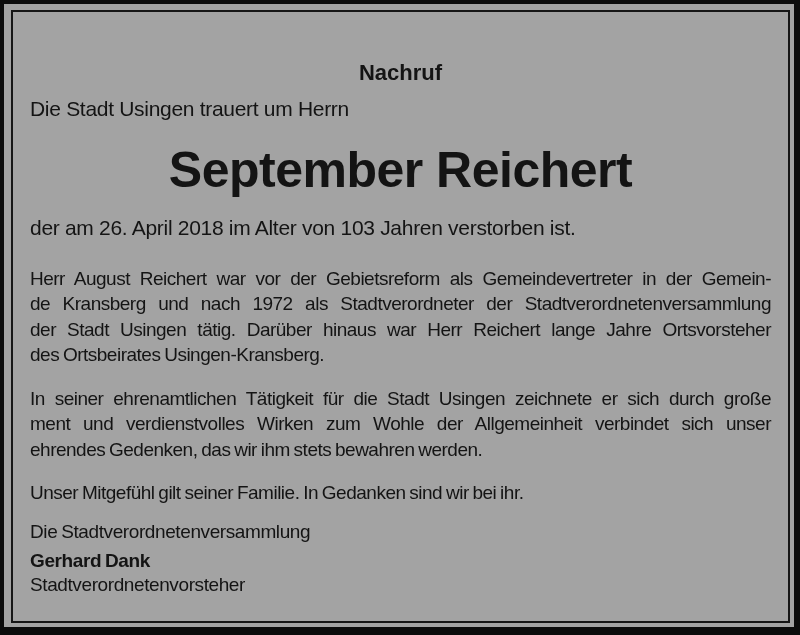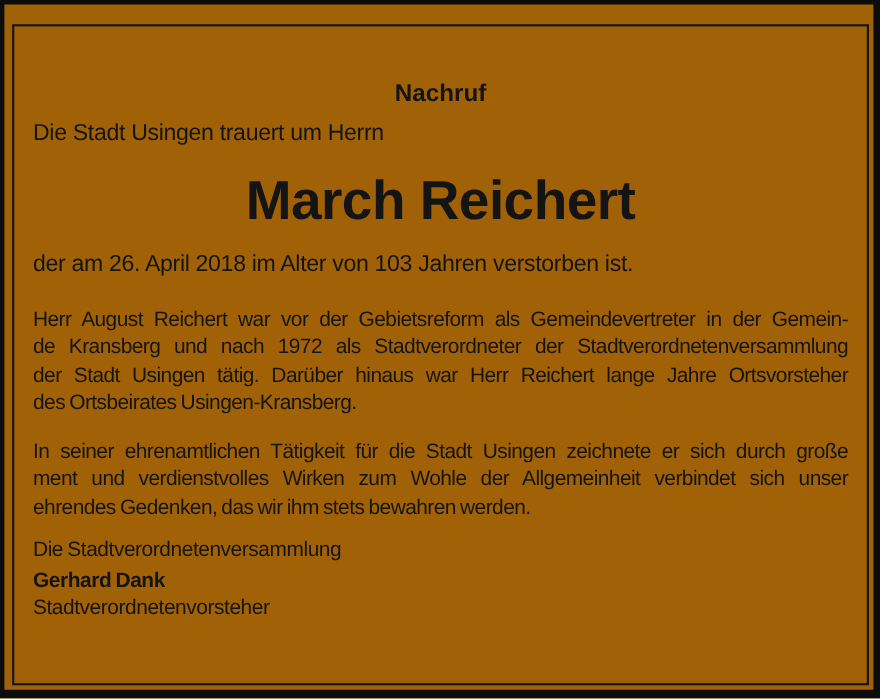--- a/index.html
+++ b/index.html
@@ -20,22 +20,22 @@
     background: #ffffff;
     box-sizing: border-box;
   }
   .frame-outer {
     position: absolute;
     inset: 0;
     box-sizing: border-box;
     border-style: solid;
     border-color: #0c0c0c;
     border-width: 4px 6px 8px 4px;
-    padding: 18px 4px 4px 7px;
-    background: #a16207;
+    padding: 6px 4px 4px 7px;
+    background: #a3a3a3;
   }
   .frame-inner {
     box-sizing: border-box;
     height: 100%;
     border: 2px solid #161616;
     padding: 24px 17px 0 17px;
     overflow: hidden;
   }
   .kicker {
     margin: 24px 0 0 0;
@@ -111,39 +111,40 @@
 <body>
 
 <div class="page">
   <div class="frame-outer">
     <div class="frame-inner">
 
       <div class="kicker">Nachruf</div>
 
       <div class="intro">Die Stadt Usingen trauert um Herrn</div>
 
-      <h1 class="name">March Reichert</h1>
+      <h1 class="name">September Reichert</h1>
 
       <div class="subline">der am 26. April 2018 im Alter von 103 Jahren verstorben ist.</div>
 
       <div class="body-text">
 
         <p class="para first">
           <span class="jline">Herr August Reichert war vor der Gebietsreform als Gemeindevertreter in der Gemein-</span>
           <span class="jline">de Kransberg und nach 1972 als Stadtverordneter der Stadtverordnetenversammlung</span>
           <span class="jline">der Stadt Usingen tätig. Darüber hinaus war Herr Reichert lange Jahre Ortsvorsteher</span>
           <span class="jline last">des Ortsbeirates Usingen-Kransberg.</span>
         </p>
 
         <p class="para">
           <span class="jline">In seiner ehrenamtlichen Tätigkeit für die Stadt Usingen zeichnete er sich durch große</span>
           <span class="jline">ment und verdienstvolles Wirken zum Wohle der Allgemeinheit verbindet sich unser</span>
           <span class="jline last">ehrendes Gedenken, das wir ihm stets bewahren werden.</span>
         </p>
 
+        <p class="para condolence">Unser Mitgefühl gilt seiner Familie. In Gedanken sind wir bei ihr.</p>
 
         <div class="signatures">
           <div class="sig-col">
             <div class="sig-org">Die Stadtverordnetenversammlung</div>
             <div class="sig-name">Gerhard Dank</div>
             <div class="sig-role">Stadtverordnetenvorsteher</div>
           </div>
         </div>
 
       </div>

